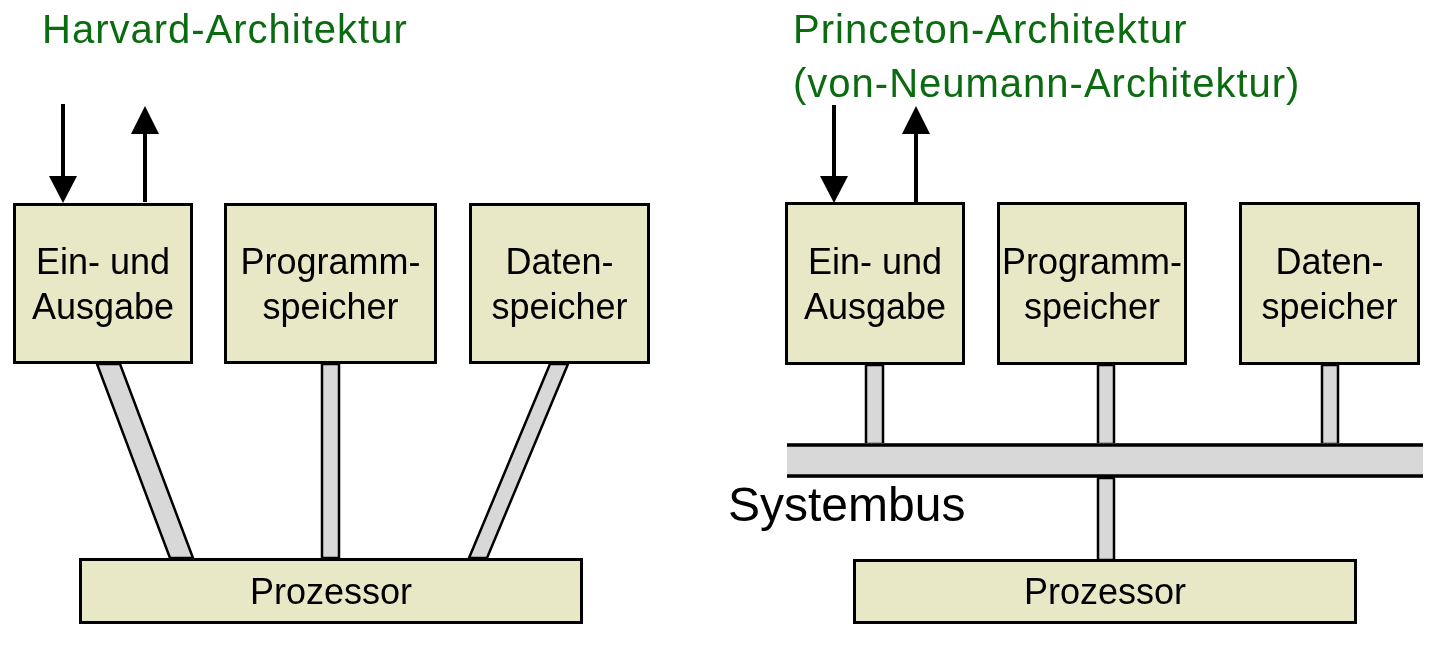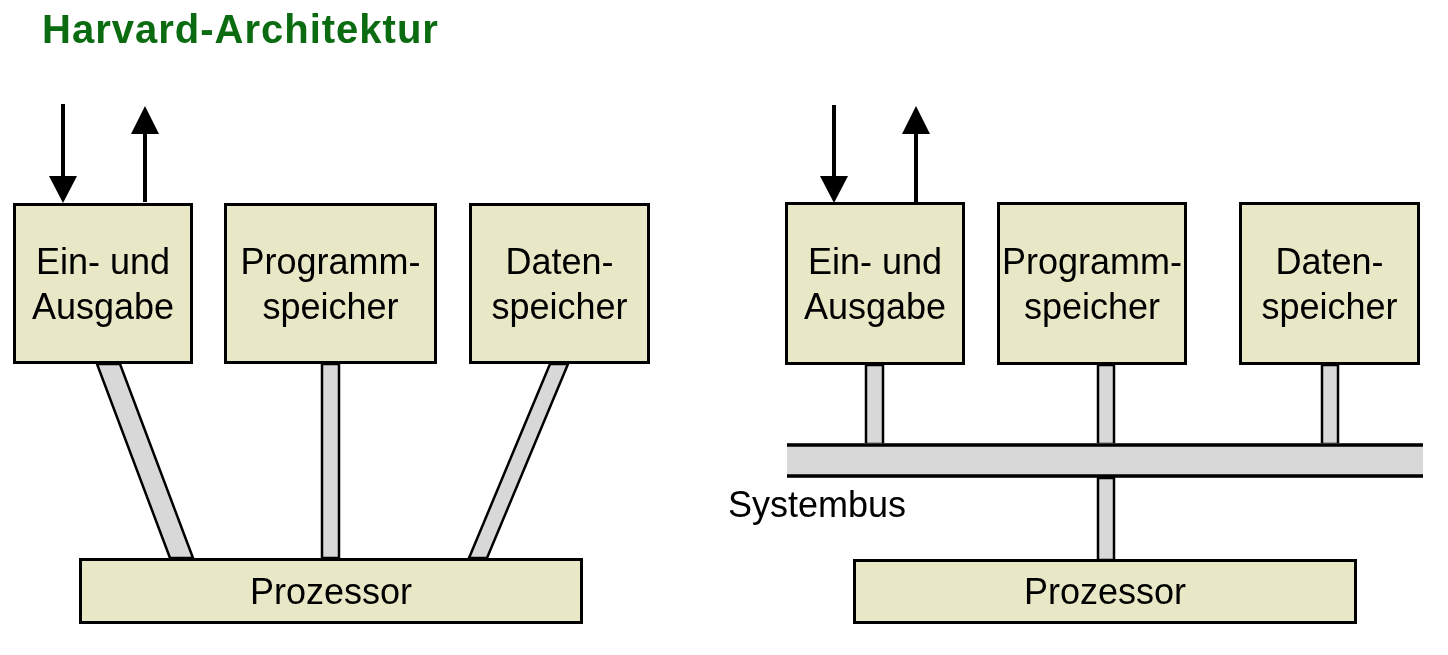--- a/index.html
+++ b/index.html
@@ -23,21 +23,21 @@
 
   .conn { fill: var(--connector-fill); stroke: var(--connector-border); stroke-width: 2.5; }
   .bus-rect { fill: var(--connector-fill); }
   .bus-border { stroke: var(--connector-border); stroke-width: 3.5; }
   .arrow-line { stroke: var(--text-black); stroke-width: 4; }
   .arrow-head { fill: var(--text-black); }
 
   .title {
     position: absolute; top: 2px;
     color: var(--title-green);
-    font-size: 40px; font-weight: bold;
+    font-size: 40px; font-weight: normal;
     line-height: 54px; letter-spacing: 1px;
     white-space: nowrap;
   }
   #harvard-title { left: 42px; }
   #princeton-title { left: 793px; }
 
   .box {
     position: absolute; box-sizing: border-box;
     background: var(--box-fill);
     border: 3px solid var(--box-border);
@@ -52,21 +52,21 @@
   #hbox3 { left: 469px; top: 203px; width: 181px; height: 161px; }
   #hproc { left: 79px;  top: 558px; width: 504px; height: 66px; }
   #pbox1 { left: 785px;  top: 202px; width: 180px; height: 163px; }
   #pbox2 { left: 997px;  top: 202px; width: 190px; height: 163px; }
   #pbox3 { left: 1239px; top: 202px; width: 181px; height: 163px; }
   #pproc { left: 853px;  top: 559px; width: 504px; height: 65px; }
 
   .bus-label {
     position: absolute; left: 728px; top: 482px;
     color: var(--text-black);
-    font-size: 36px; line-height: 45px; white-space: nowrap;
+    font-size: 48px; line-height: 45px; white-space: nowrap;
   }
 </style>
 </head>
 <body>
 
 <div class="canvas">
 
   <svg class="shapes" width="1448" height="655" viewBox="0 0 1448 655">
 
     <polygon class="conn" points="97,364 120,364 193,558 170,558"></polygon>
@@ -89,20 +89,24 @@
     <rect class="conn" x="1098" y="478" width="16" height="82"></rect>
 
     <line class="arrow-line" x1="834" y1="105" x2="834" y2="180"></line>
     <polygon class="arrow-head" points="820,176 848,176 834,203"></polygon>
     <line class="arrow-line" x1="916" y1="130" x2="916" y2="202"></line>
     <polygon class="arrow-head" points="902,134 930,134 916,106"></polygon>
   </svg>
 
   <div class="title" id="harvard-title">
     <div>Harvard-Architektur</div>
+  </div>
+  <div class="title" id="princeton-title">
+    <div>Princeton-Architektur</div>
+    <div>(von-Neumann-Architektur)</div>
   </div>
 
   <div class="box" id="hbox1">
     <div>Ein- und</div>
     <div>Ausgabe</div>
   </div>
   <div class="box" id="hbox2">
     <div>Programm-</div>
     <div>speicher</div>
   </div>

